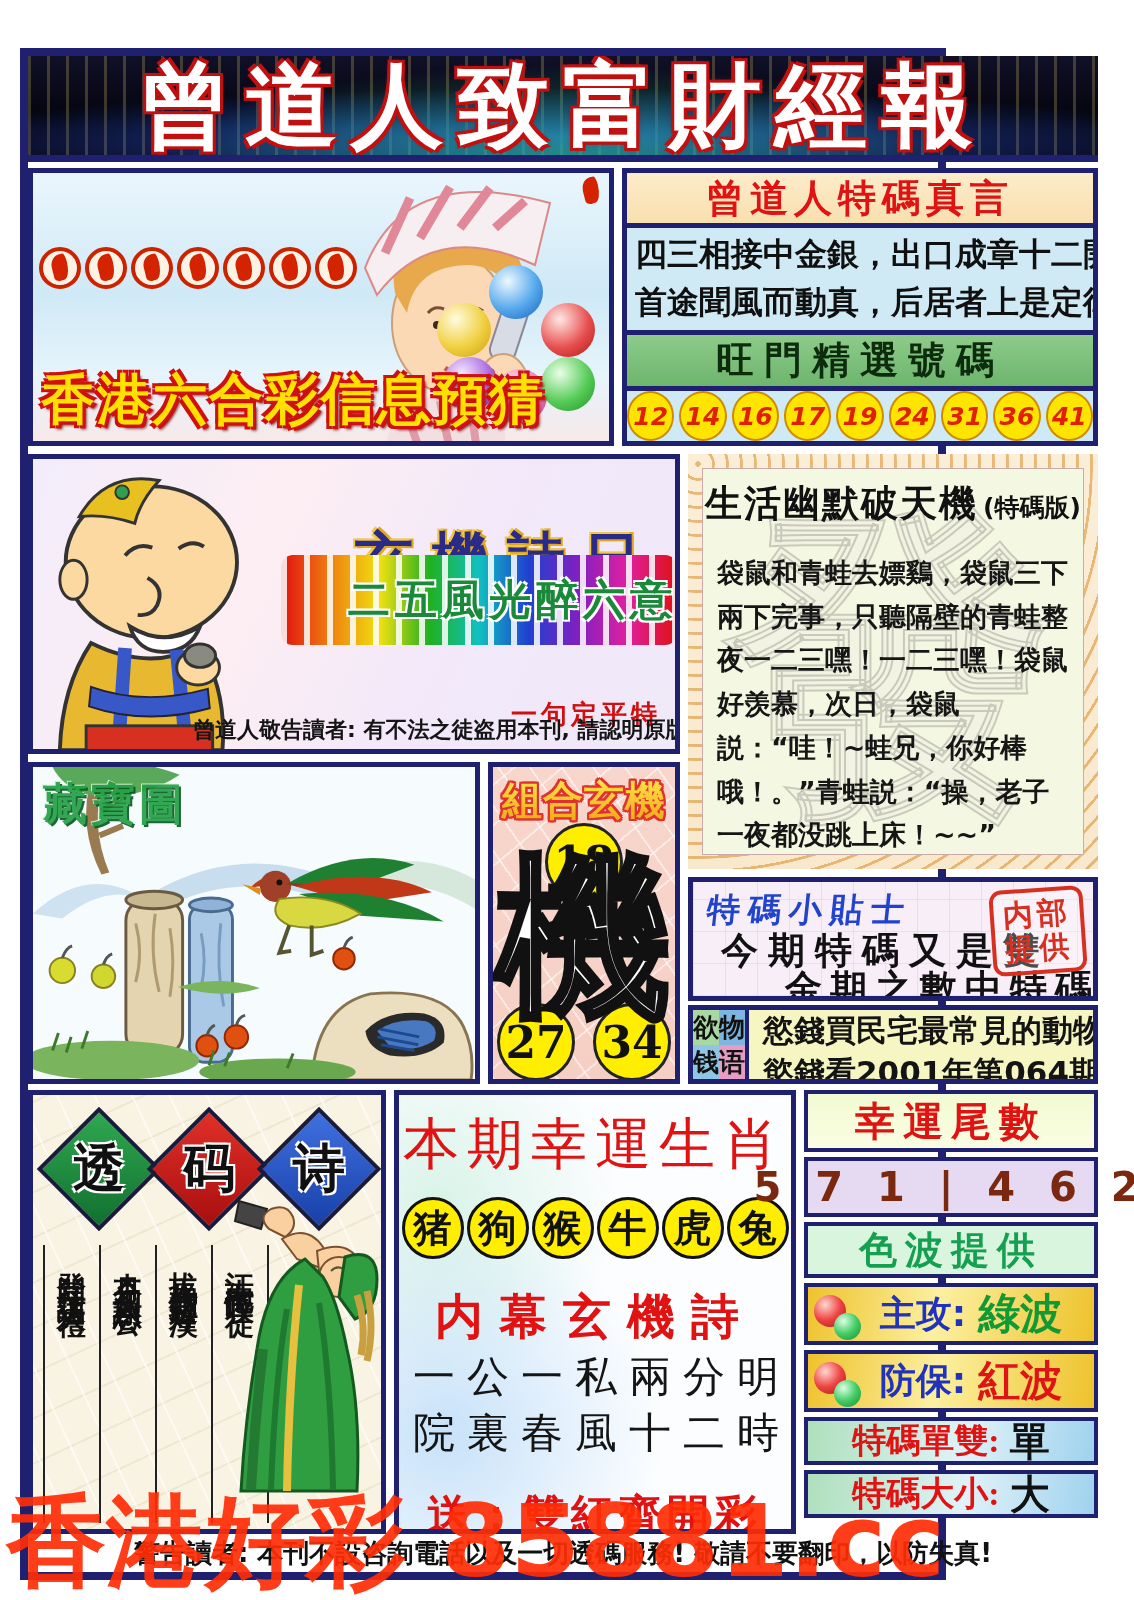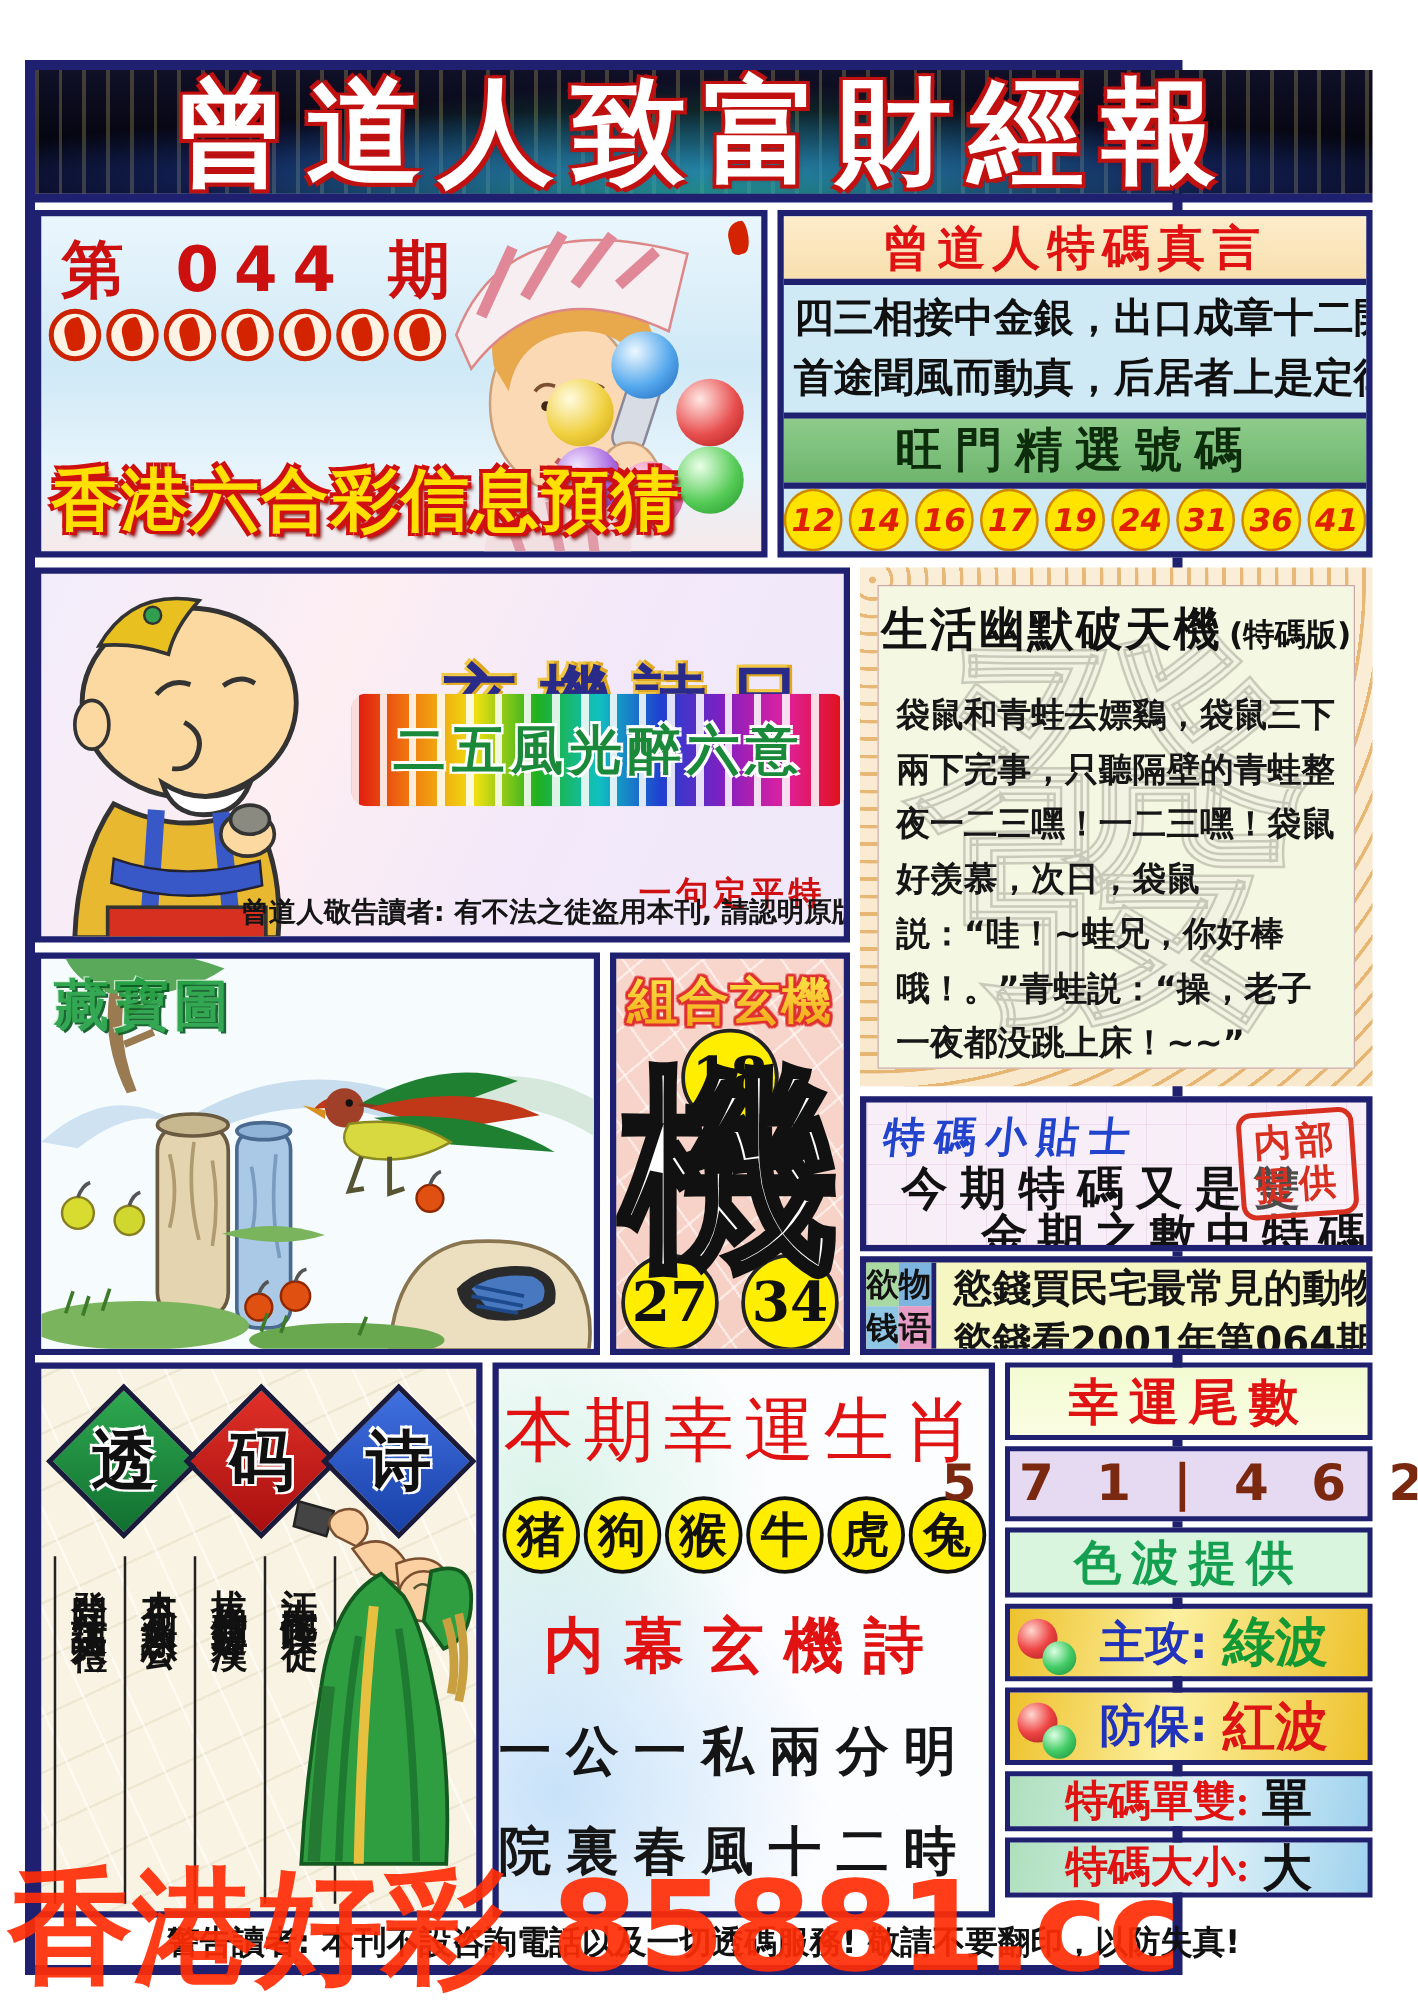--- a/index.html
+++ b/index.html
@@ -62,21 +62,21 @@
   .mystery-panel{left:0;top:398px;width:652px;height:300px;
     background:linear-gradient(115deg,#f2ecfb 0%,#fdeef2 35%,#f2e8fa 65%,#efe9f8 100%);}
   .monk{position:absolute;left:-4px;top:4px;width:270px;height:292px;}
   .mystery-title{position:absolute;left:300px;top:14px;width:348px;text-align:center;font-size:58px;font-weight:900;
     color:#2a2a88;letter-spacing:18px;white-space:nowrap;
     text-shadow:2px 2px 0 #e0a820,-2px -2px 0 #f0c845,2px -2px 0 #e0a820,-2px 2px 0 #f0c845;margin-top:48px;}
   .rainbow-band{position:absolute;left:248px;top:96px;width:396px;height:90px;border-radius:12px;
     background:
       repeating-linear-gradient(90deg, rgba(255,255,255,.85) 0 6px, transparent 6px 23px),
       linear-gradient(90deg,#e01010,#f08010,#f0e010,#20b020,#10c0c0,#2040d0,#8020c0,#e020a0,#e01010);
-    display:flex;align-items:center;justify-content:center;}
+    display:flex;align-items:center;justify-content:flex-end;}
   .rainbow-text{font-size:42px;font-weight:900;color:#1a8a3a;letter-spacing:5px;white-space:nowrap;
     text-shadow:2px 2px 0 #fff,-2px -2px 0 #fff,2px -2px 0 #fff,-2px 2px 0 #fff;}
   .mystery-tagline{position:absolute;right:14px;top:238px;font-size:26px;font-weight:900;color:#d01010;letter-spacing:4px;}
   .mystery-notice{position:absolute;left:160px;bottom:4px;font-size:22px;font-weight:700;color:#151515;white-space:nowrap;}
 
   
   .humor-panel{left:660px;top:398px;width:410px;height:415px;border:none;padding:14px;
     background:
       repeating-radial-gradient(circle at 10px 10px, rgba(216,140,40,.55) 0 2.5px, transparent 3px 14px),
       linear-gradient(#fbeed8,#f8e8cc);}
@@ -173,21 +173,21 @@
       radial-gradient(circle at 10% 25%, rgba(150,225,190,.35), transparent 38%),
       repeating-linear-gradient(50deg, rgba(255,255,255,.65) 0 2px, transparent 2px 37px),
       #fcfdff;}
   .lucky-title{margin-top:12px;text-align:center;font-size:56px;font-weight:400;color:#e01212;
     letter-spacing:8px;white-space:nowrap;}
   .zodiac-row{margin-top:14px;display:flex;justify-content:center;gap:3px;}
   .zodiac-ball{width:62px;height:62px;border-radius:50%;background:#ffee00;border:3px solid #111;
     display:flex;align-items:center;justify-content:center;font-size:38px;font-weight:900;color:#111;box-sizing:border-box;}
   .lucky-subtitle{margin-top:26px;text-align:center;font-size:48px;font-weight:900;color:#e01212;
     letter-spacing:16px;white-space:nowrap;}
-  .lucky-verse{margin-top:24px;text-align:left;font-size:42px;font-weight:700;color:#151515;
+  .lucky-verse{text-align:right;font-size:42px;font-weight:400;color:#151515;
     letter-spacing:12px;white-space:nowrap;font-family:"DejaVu Serif","Liberation Serif",serif;}
   .lucky-send{margin-top:26px;text-align:center;font-size:42px;font-weight:900;color:#e01212;
     letter-spacing:6px;white-space:nowrap;}
 
   
   .stack-panel{left:776px;top:1034px;width:294px;height:444px;border:none;overflow:visible;}
   .stack-row{position:relative;box-sizing:border-box;border:4px solid #1f2170;margin-bottom:5px;
     display:flex;align-items:center;justify-content:center;white-space:nowrap;}
   .row-tail{height:62px;background:linear-gradient(#f2fbd2,#fbfde2);font-size:40px;font-weight:900;
     color:#e01212;letter-spacing:8px;}
@@ -233,21 +233,20 @@
         <circle cx="192" cy="152" r="4" fill="#402818"></circle>
           <circle cx="230" cy="150" r="4" fill="#402818"></circle>
         <path d="M206,175 q6,5 12,1" stroke="#b06848" stroke-width="3" fill="none"></path>
         <path d="M200,195 q12,9 26,2" stroke="#c05858" stroke-width="5" fill="none"></path>
         <rect x="252" y="120" width="26" height="70" rx="12" fill="#d8dce4" stroke="#889" stroke-width="2" transform="rotate(18 265 155)"></rect>
         <ellipse cx="258" cy="215" rx="26" ry="34" fill="#fbd9b4" stroke="#caa07a" stroke-width="2"></ellipse>
         <circle cx="245" cy="200" r="5" fill="#e03030"></circle>
         <path d="M150,230 Q200,215 260,240 L260,278 L140,278 Z" fill="#f2dfe2"></path>
         <path d="M160,235 L175,278 M195,228 L205,278 M225,228 L232,278" stroke="#e09aa8" stroke-width="8"></path>
       </svg>
-      <div class="issue-label">第 044 期</div>
       <div class="flame-row">
         <span class="flame-badge">
             <i class="flame-core"></i>
           </span>
         <span class="flame-badge">
             <i class="flame-core"></i>
           </span>
         <span class="flame-badge">
             <i class="flame-core"></i>
           </span>

